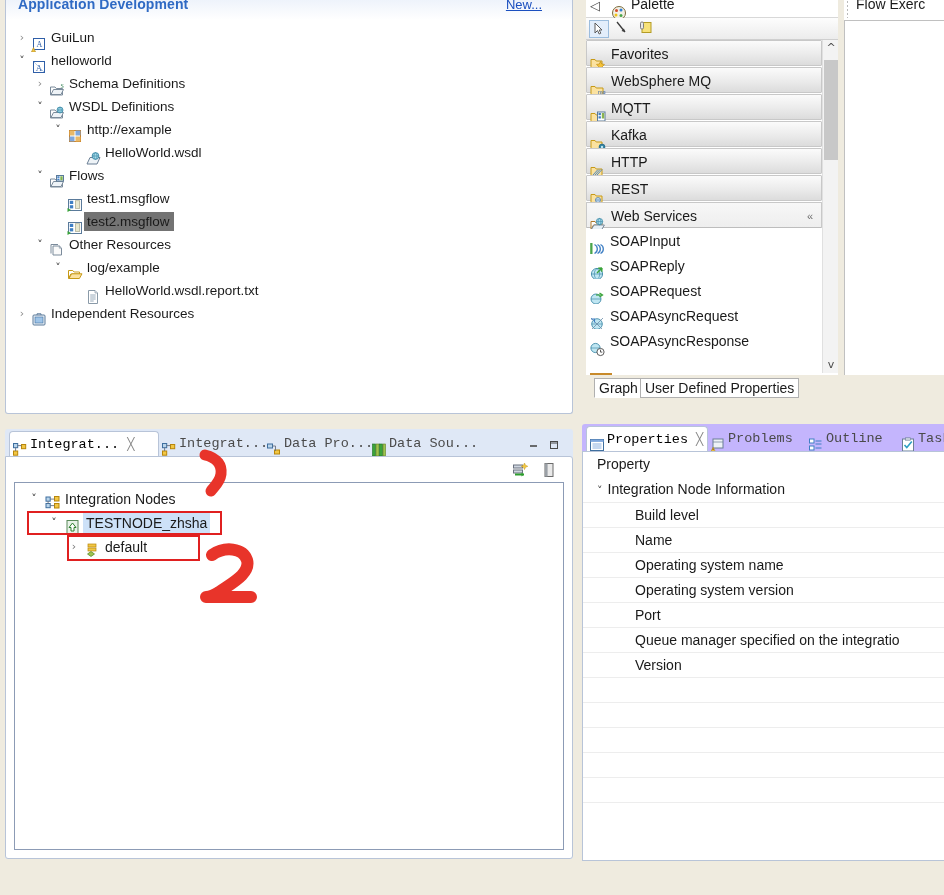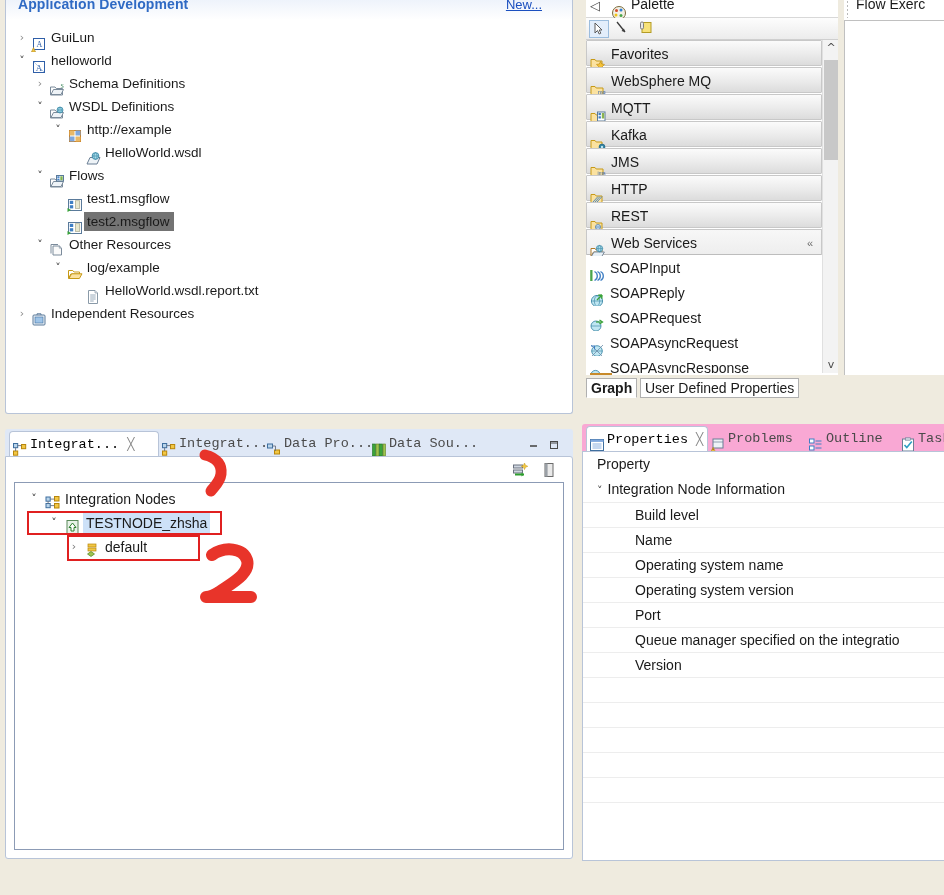--- a/index.html
+++ b/index.html
@@ -177,21 +177,21 @@
   .inrow .twist.open { color:#333; }
   .inrow .ic { width:20px; flex:0 0 20px; text-align:center; }
   .inrow .lbl { padding-left:2px; }
   .inrow .lbl.selblue { background:#cde1f8; padding:0 3px; }
 
   .redbox { position:absolute; border:2px solid #e02020; pointer-events:none; }
 
   
   #props {
     position:absolute; left:582px; top:424px; width:362px; height:437px;
-    background:#f9a8d4; border-radius:3px 0 0 3px;
+    background:#c4b5fd; border-radius:3px 0 0 3px;
   }
   #pr-tabbar { position:relative; height:27px; }
   #pr-body {
     position:absolute; left:0; top:27px; width:362px; height:410px;
     background:#fff; border:1px solid #b8c4d8; border-right:none;padding-left:9px;
   }
   #pr-table { position:absolute; left:0; top:0; right:0; bottom:0; }
   .prhdr { height:25px; line-height:25px; font-size:14px; color:#1a1a1a; padding-left:14px; }
   .prrow {
     height:25px; line-height:25px; font-size:14px; color:#1a1a1a;
@@ -395,24 +395,20 @@
                 <rect x="7.5" y="3" width="7.5" height="9" fill="#fff" stroke="#5a7a9a"></rect>
                 <rect x="8.5" y="4" width="2.4" height="2.2" fill="#3f7fc4"></rect>
                 <rect x="8.5" y="7.3" width="2.4" height="2.2" fill="#3f7fc4"></rect>
                 <rect x="11.8" y="4" width="2.4" height="5.5" fill="#8ab24f"></rect>
               </svg></span></span><span>MQTT</span></div>
         <div class="pdrawer"><span class="dic"><span class="icn"><svg width="16" height="16" viewBox="0 0 16 16">
                 <path d="M1 12.5 L1 4.5 L5 4.5 L6.2 6 L12 6 L12 12.5 Z" fill="#fbe2a0" stroke="#c79a17"></path>
                 <circle cx="12" cy="11" r="3" fill="#2f7f9f" stroke="#1f5f7f" stroke-width=".6"></circle>
                 <circle cx="12" cy="11" r="1.2" fill="#bfe6f2"></circle>
               </svg></span></span><span>Kafka</span></div>
-        <div class="pdrawer"><span class="dic"><span class="icn"><svg width="16" height="16" viewBox="0 0 16 16">
-                <path d="M1 12.5 L1 4.5 L5 4.5 L6.2 6 L13 6 L13 12.5 Z" fill="#fbe2a0" stroke="#c79a17"></path>
-                <text x="7.5" y="12" font-size="5.2" fill="#2f5fa8" font-family="Liberation Sans, sans-serif">jms</text>
-              </svg></span></span><span>JMS</span></div>
         <div class="pdrawer"><span class="dic"><span class="icn"><svg width="16" height="16" viewBox="0 0 16 16">
                 <path d="M1 12.5 L1 4.5 L5 4.5 L6.2 6 L12 6 L12 12.5 Z" fill="#fbe2a0" stroke="#c79a17"></path>
                 <path d="M3 12 L8 6.5 M5 12 L10 6.5 M7 12 L12 6.5" stroke="#3f7fc4" stroke-width=".9"></path>
               </svg></span></span><span>HTTP</span></div>
         <div class="pdrawer"><span class="dic"><span class="icn"><svg width="16" height="16" viewBox="0 0 16 16">
                 <path d="M1 12.5 L1 4.5 L5 4.5 L6.2 6 L12 6 L12 12.5 Z" fill="#fbe2a0" stroke="#c79a17"></path>
                 <circle cx="8" cy="10" r="2.6" fill="#b9d4ea" stroke="#3f6f9f" stroke-width=".6"></circle>
                 <path d="M5.4 10 h5.2" stroke="#3f6f9f" stroke-width=".5"></path>
               </svg></span></span><span>REST</span></div>
         <div class="pdrawer open"><span class="dic"><span class="icn"><svg width="16" height="16" viewBox="0 0 16 16">
@@ -454,21 +450,21 @@
 
     <div id="pal-scroll">
       <div class="arr up">^</div>
       <div id="pal-thumb"></div>
       <div class="arr dn">v</div>
     </div>
   </div>
 
   <div id="pal-tabs">
     <div class="orangebar"></div>
-  <div class="ptab active" style="left: 0; font-weight: bold;">Graph</div>
+  <div class="ptab active" style="left: 8px;">Graph</div>
       <div class="ptab" style="left: 53.9219px;">User Defined Properties</div>
     </div>
 
   <div id="flowex">
     <div class="dots"></div>
     <div id="flowex-label">Flow Exerc</div>
   </div>
   <div id="flowex-canvas"></div>
 
   <div id="intnodes">

